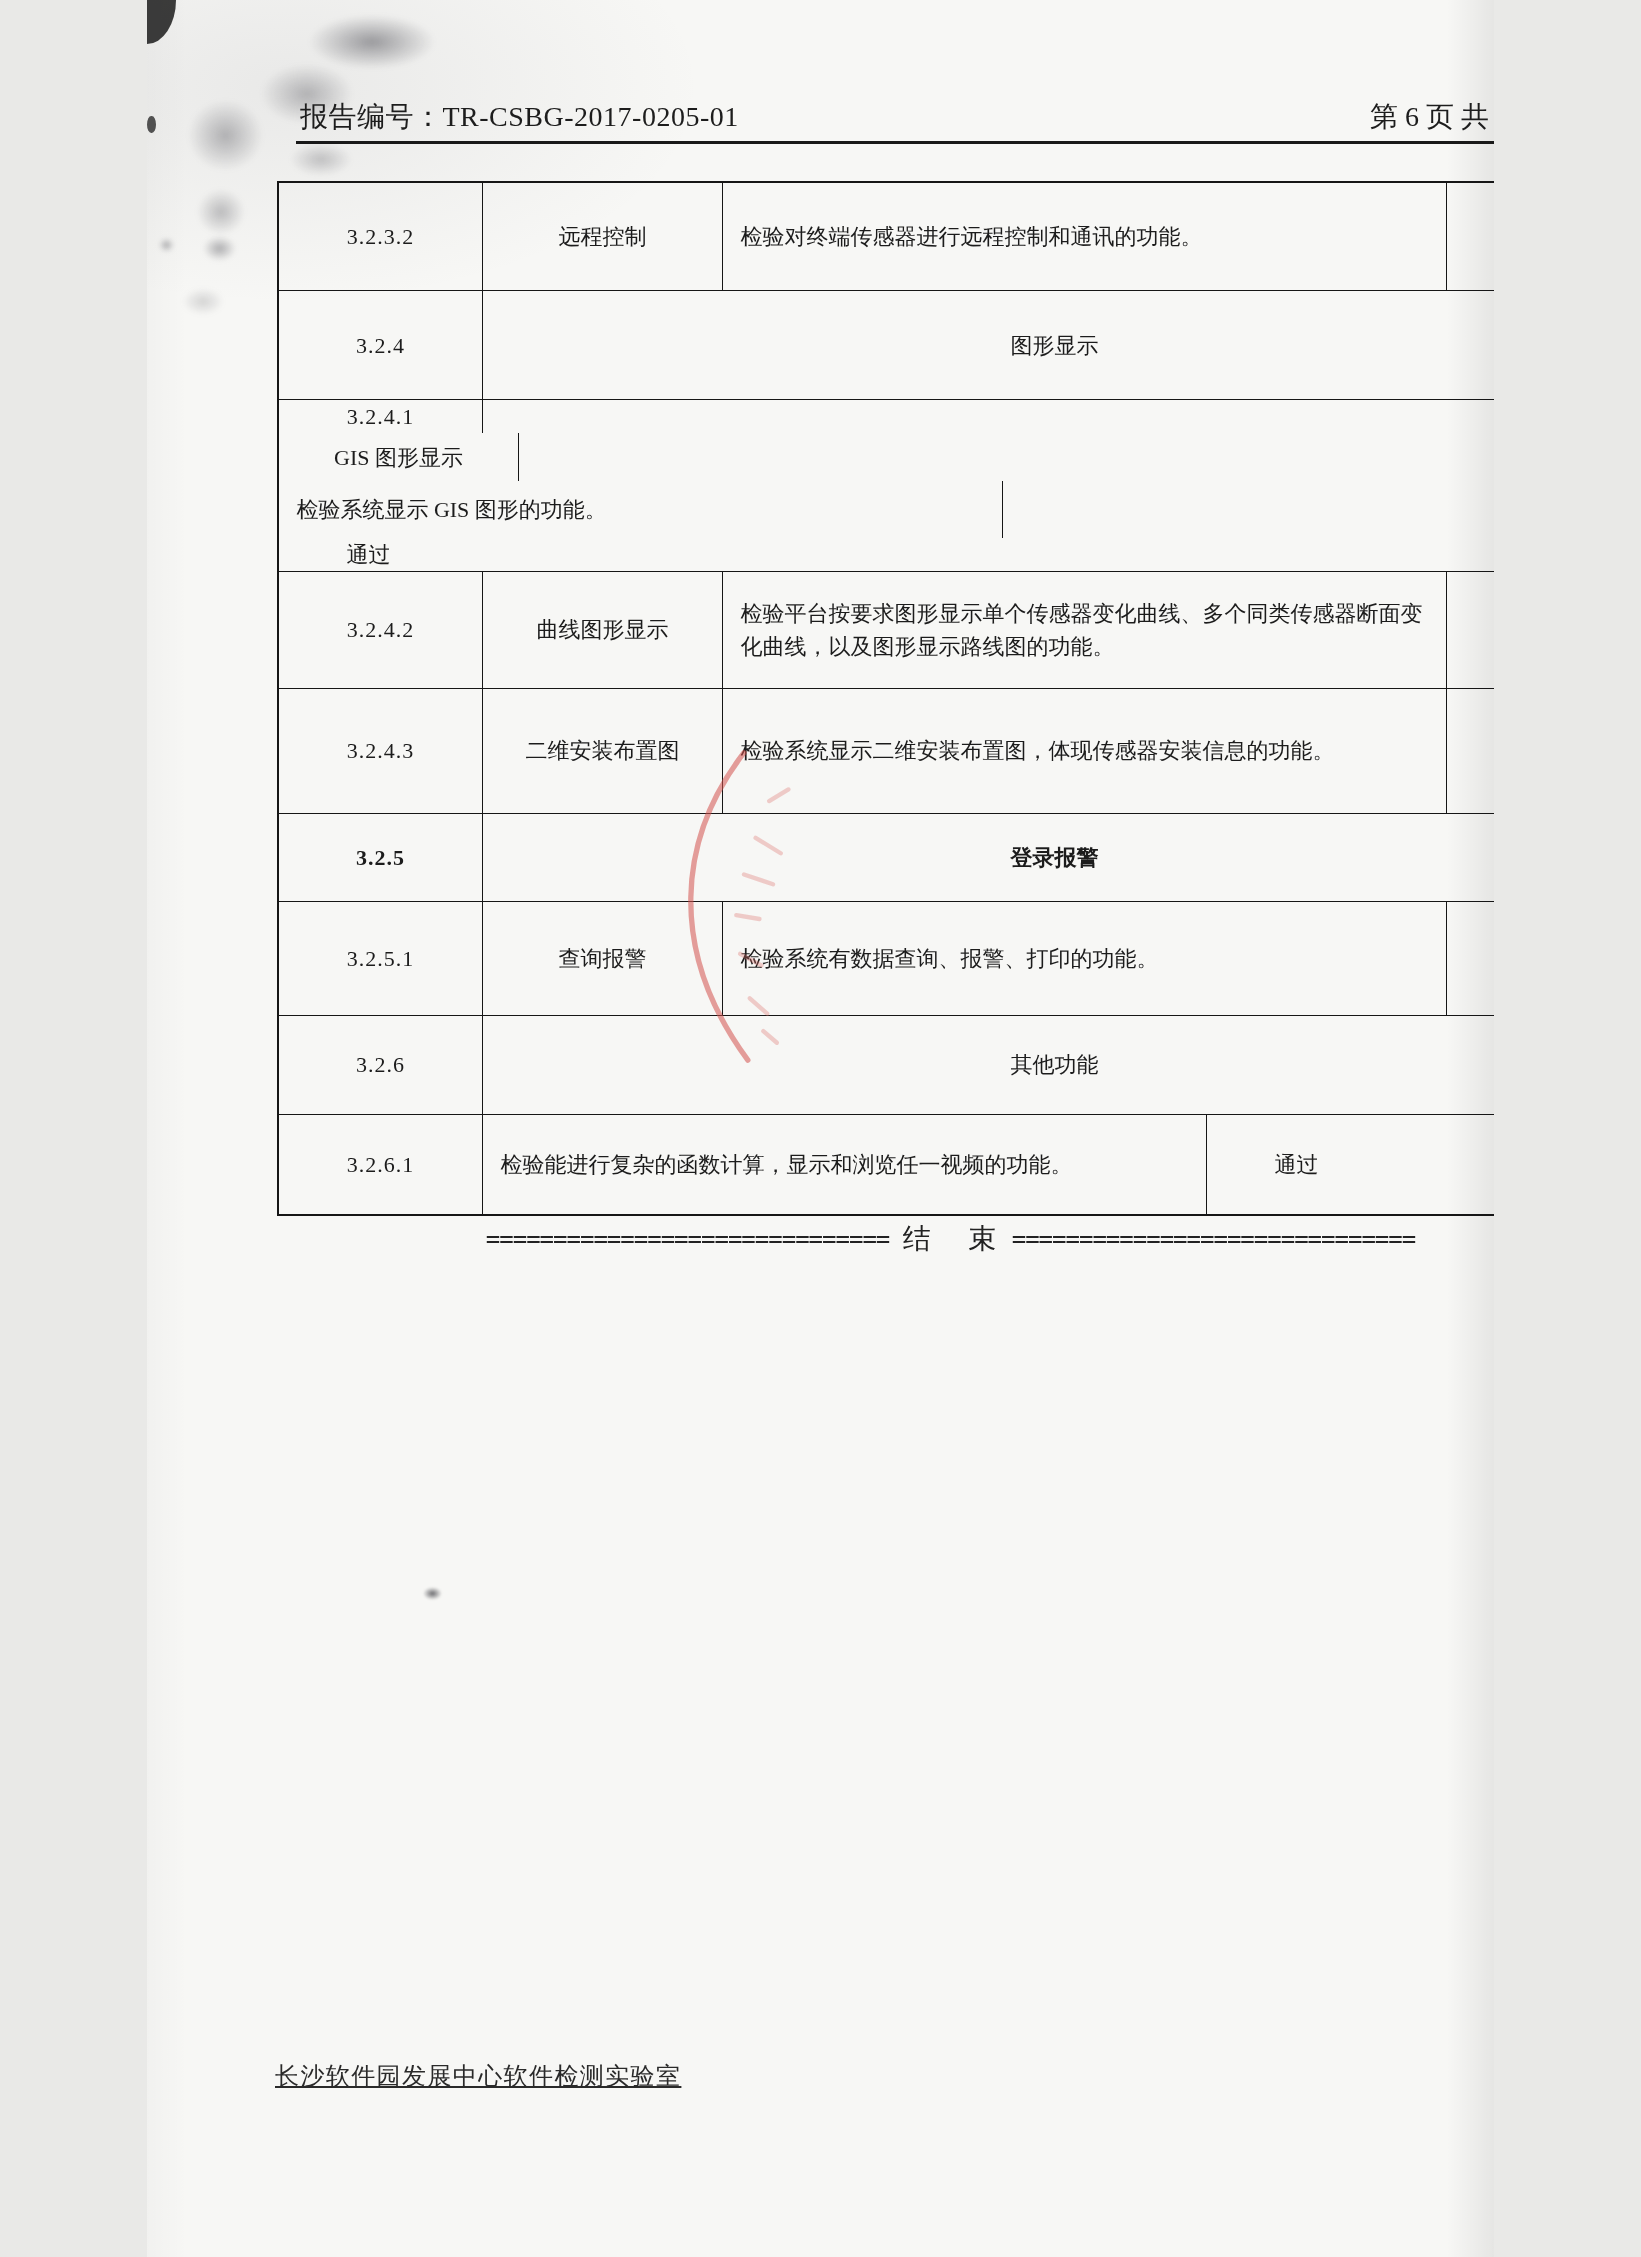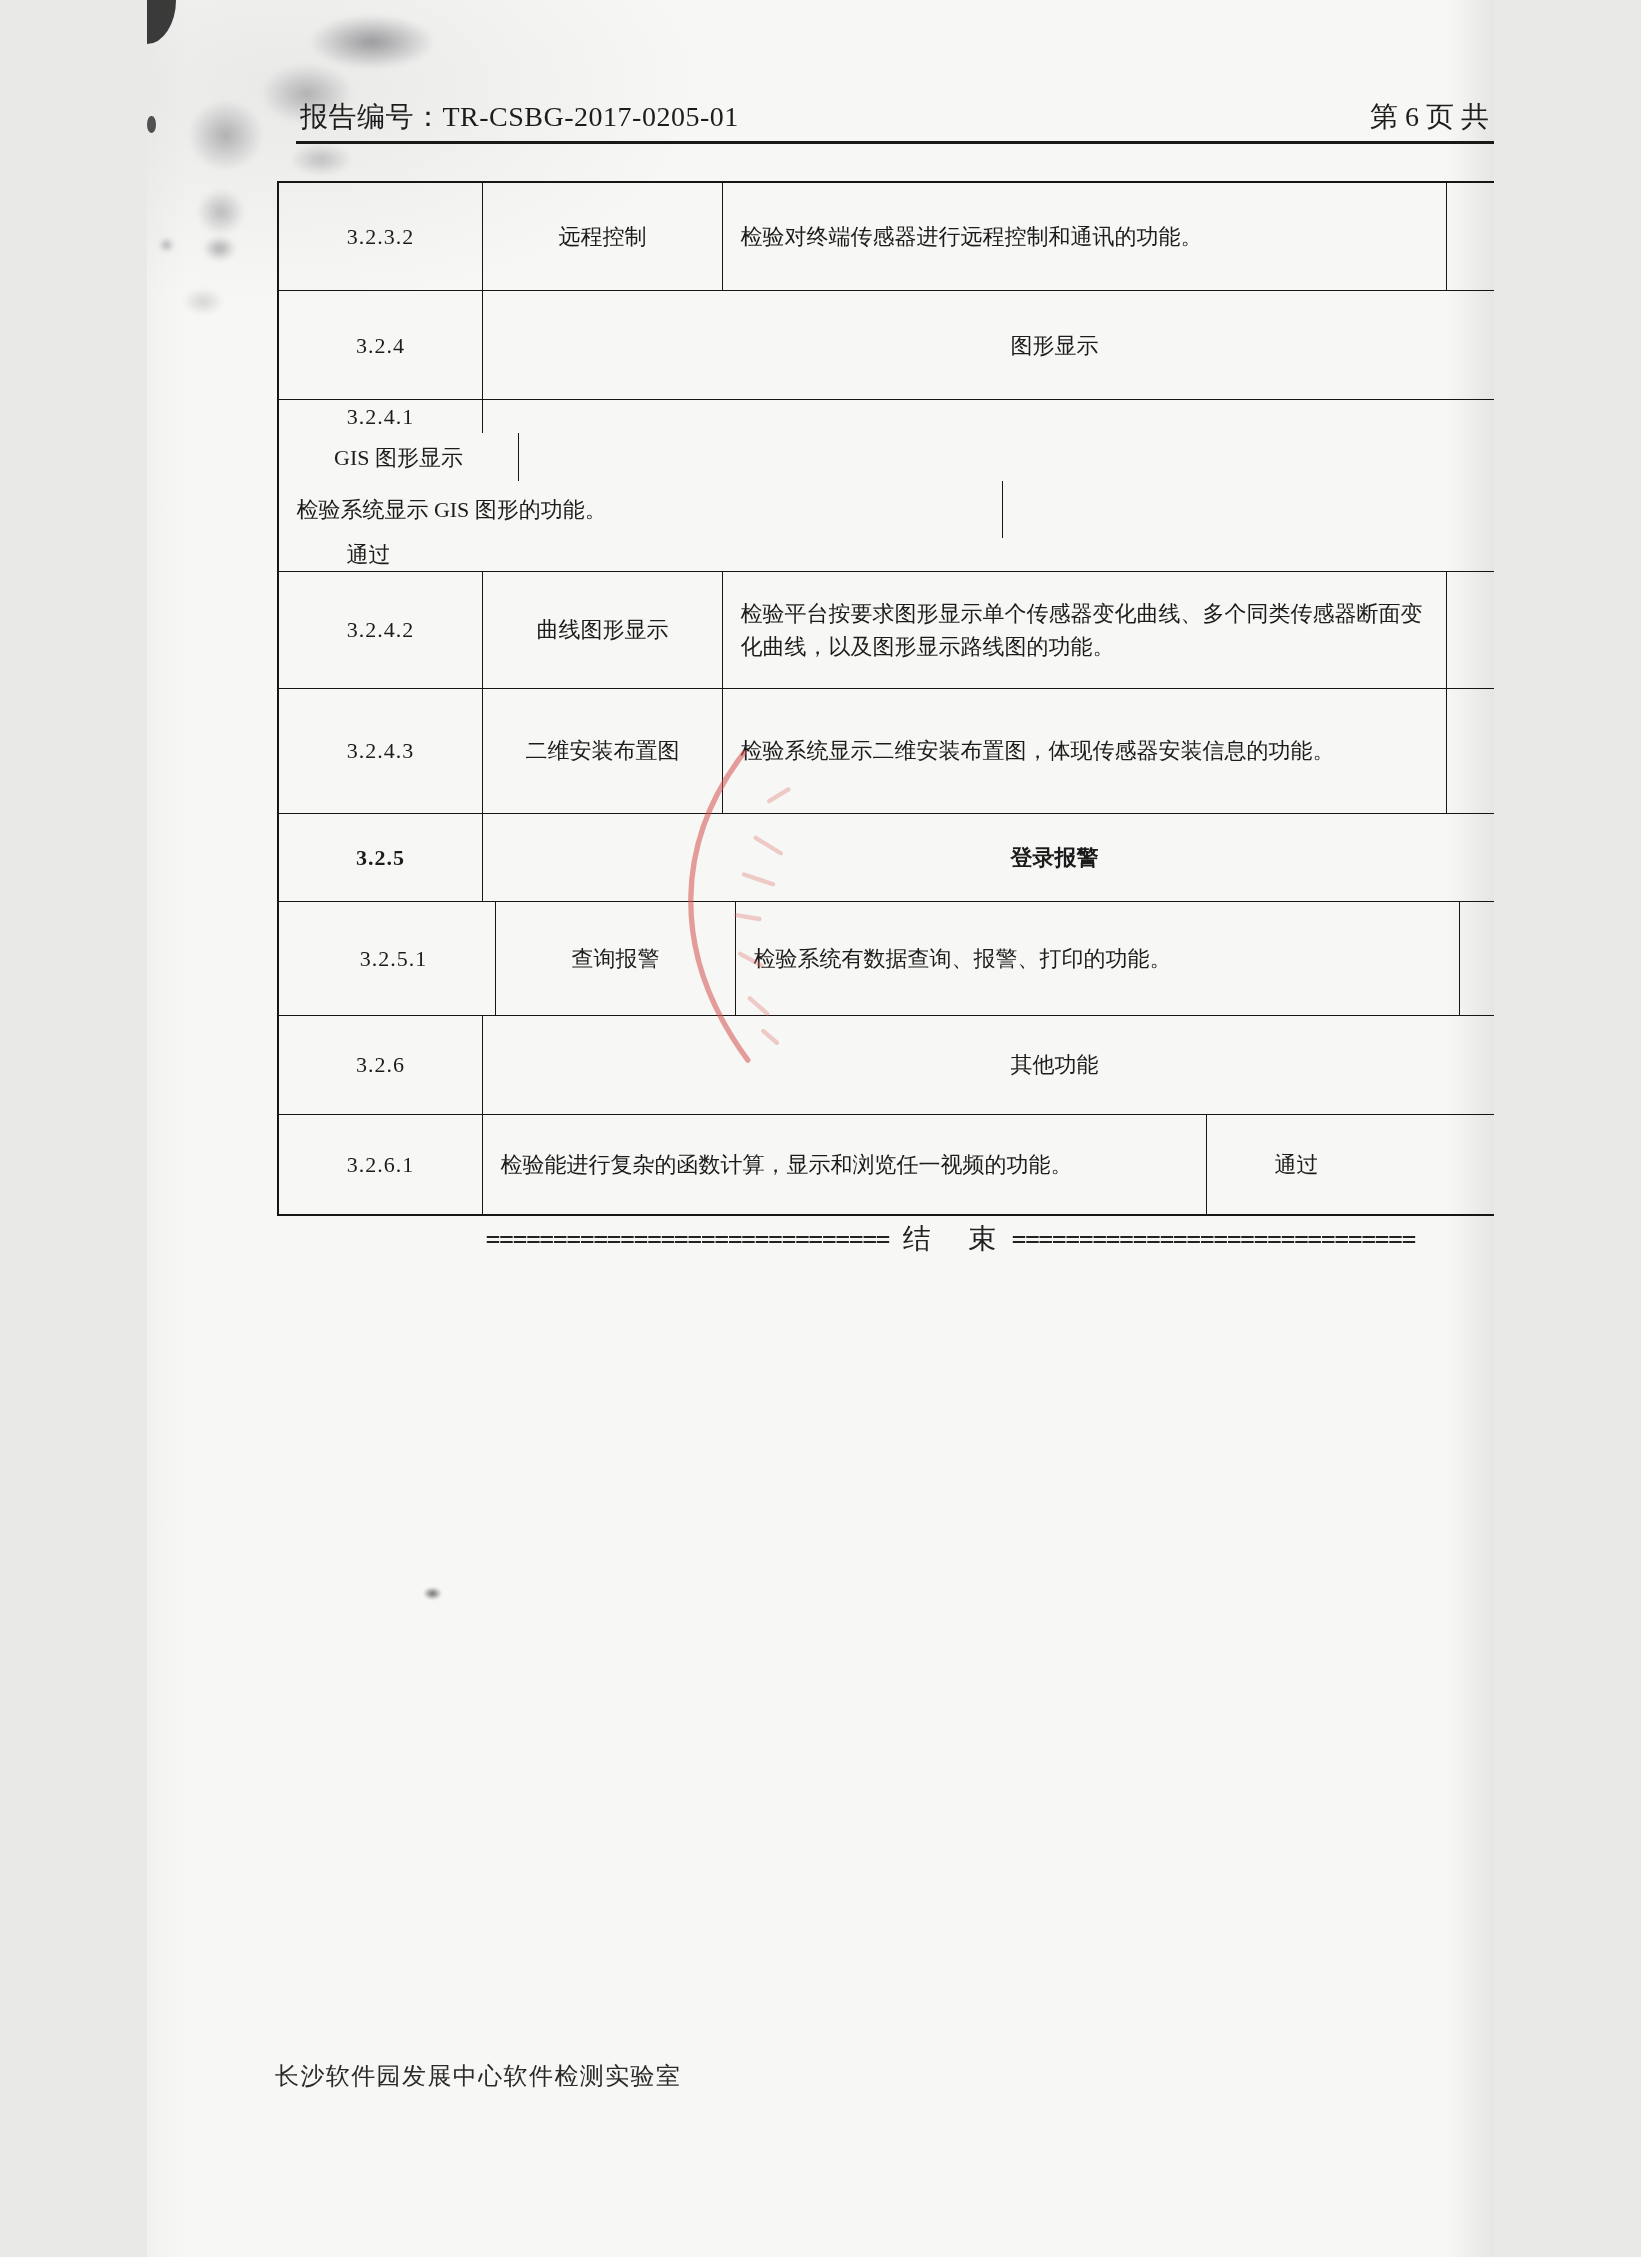--- a/index.html
+++ b/index.html
@@ -45,40 +45,40 @@
   
   .test-table{position:absolute;left:130px;top:181px;width:1347px;border:2.9px solid #161616;box-sizing:content-box;}
   .trow{display:flex;border-bottom:1.9px solid #161616;box-sizing:border-box;}
   .trow:last-child{border-bottom:none;}
   .trow:nth-child(1){min-height:108px;}
   .trow:nth-child(2){min-height:109px;}
   .trow:nth-child(3){min-height:105px;flex-direction:column;}
   .trow:nth-child(4){min-height:117px;}
   .trow:nth-child(5){min-height:125px;}
   .trow:nth-child(6){min-height:88px;font-weight:bold;}
-  .trow:nth-child(7){min-height:114px;padding-left:13px;}
+  .trow:nth-child(7){min-height:114px;}
   .trow:nth-child(8){min-height:99px;}
   .trow:nth-child(9){min-height:99px;}
   .cell{box-sizing:border-box;display:flex;align-items:center;justify-content:center;
     font-size:22px;line-height:1.5;color:#1c1c1c;}
   .c-id{width:204px;border-right:1.9px solid #161616;letter-spacing:1px;flex:none;}
   .c-name{width:240px;border-right:1.9px solid #161616;padding:7.7px 24px;text-align:center;flex:none;}
   .c-desc{width:724px;border-right:1.9px solid #161616;justify-content:flex-start;text-align:left;
     padding:11.6px 17.4px;flex:none;}
   .c-result{width:179px;flex:none;}
   .c-merged{flex:1;justify-content:center;}
   
   .separator{position:absolute;left:130px;top:1220px;width:1347px;display:flex;align-items:center;
     justify-content:center;font-size:26px;color:#222;white-space:pre;}
   .sep-eq{letter-spacing:-1px;font-family:"DejaVu Sans Mono","Liberation Mono",monospace;font-size:24px;}
   .sep-label{margin:0 13.5px;font-size:28px;letter-spacing:1.9px;white-space:pre;}
   
   .stamp{position:absolute;left:481px;top:745px;width:261px;height:319px;filter:blur(0.6px);}
   
-  .footer{position:absolute;left:128px;top:2060px;font-size:24px;letter-spacing:1.4px;color:#2a2a2a;}
+  .footer{position:absolute;left:128px;top:2060px;font-size:24px;letter-spacing:1.4px;color:#2a2a2a;text-decoration:underline;}
 </style>
 </head>
 <body>
 
 <div class="paper">
 
   <div class="corner-tl"></div>
   <div class="edge-dot"></div>
   <div class="edge-line"></div>
   <div class="sm s1"></div>

